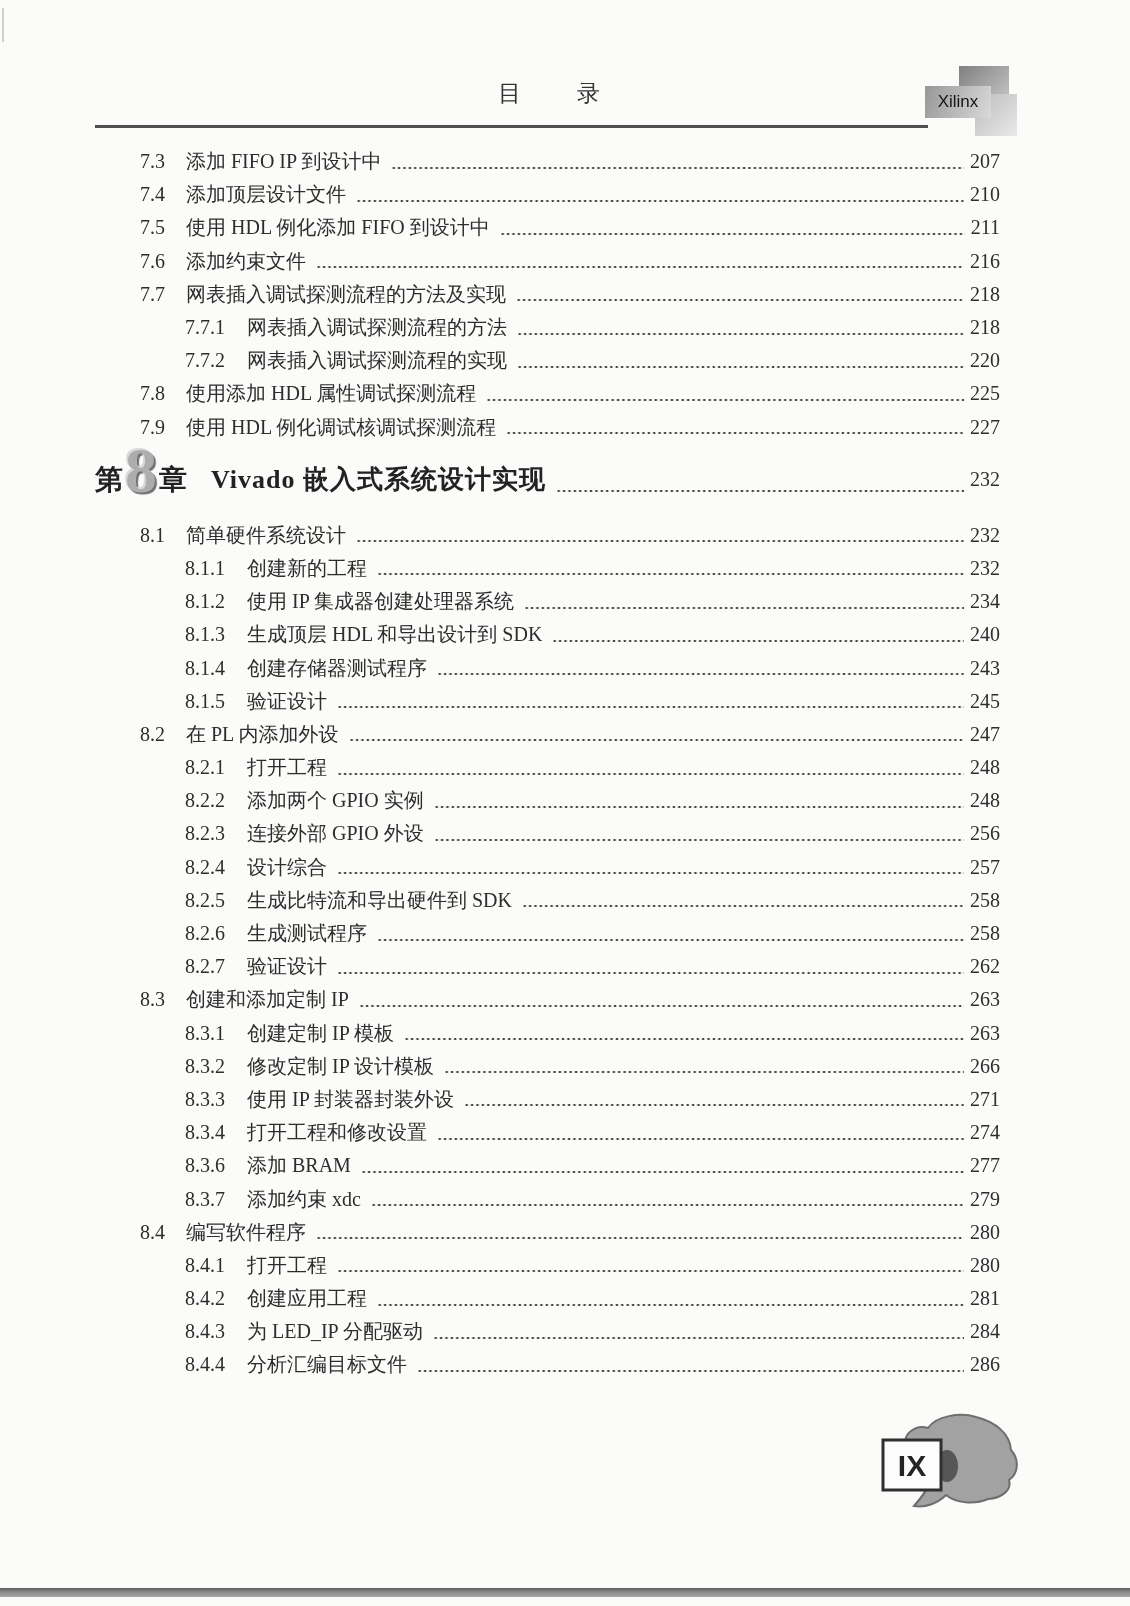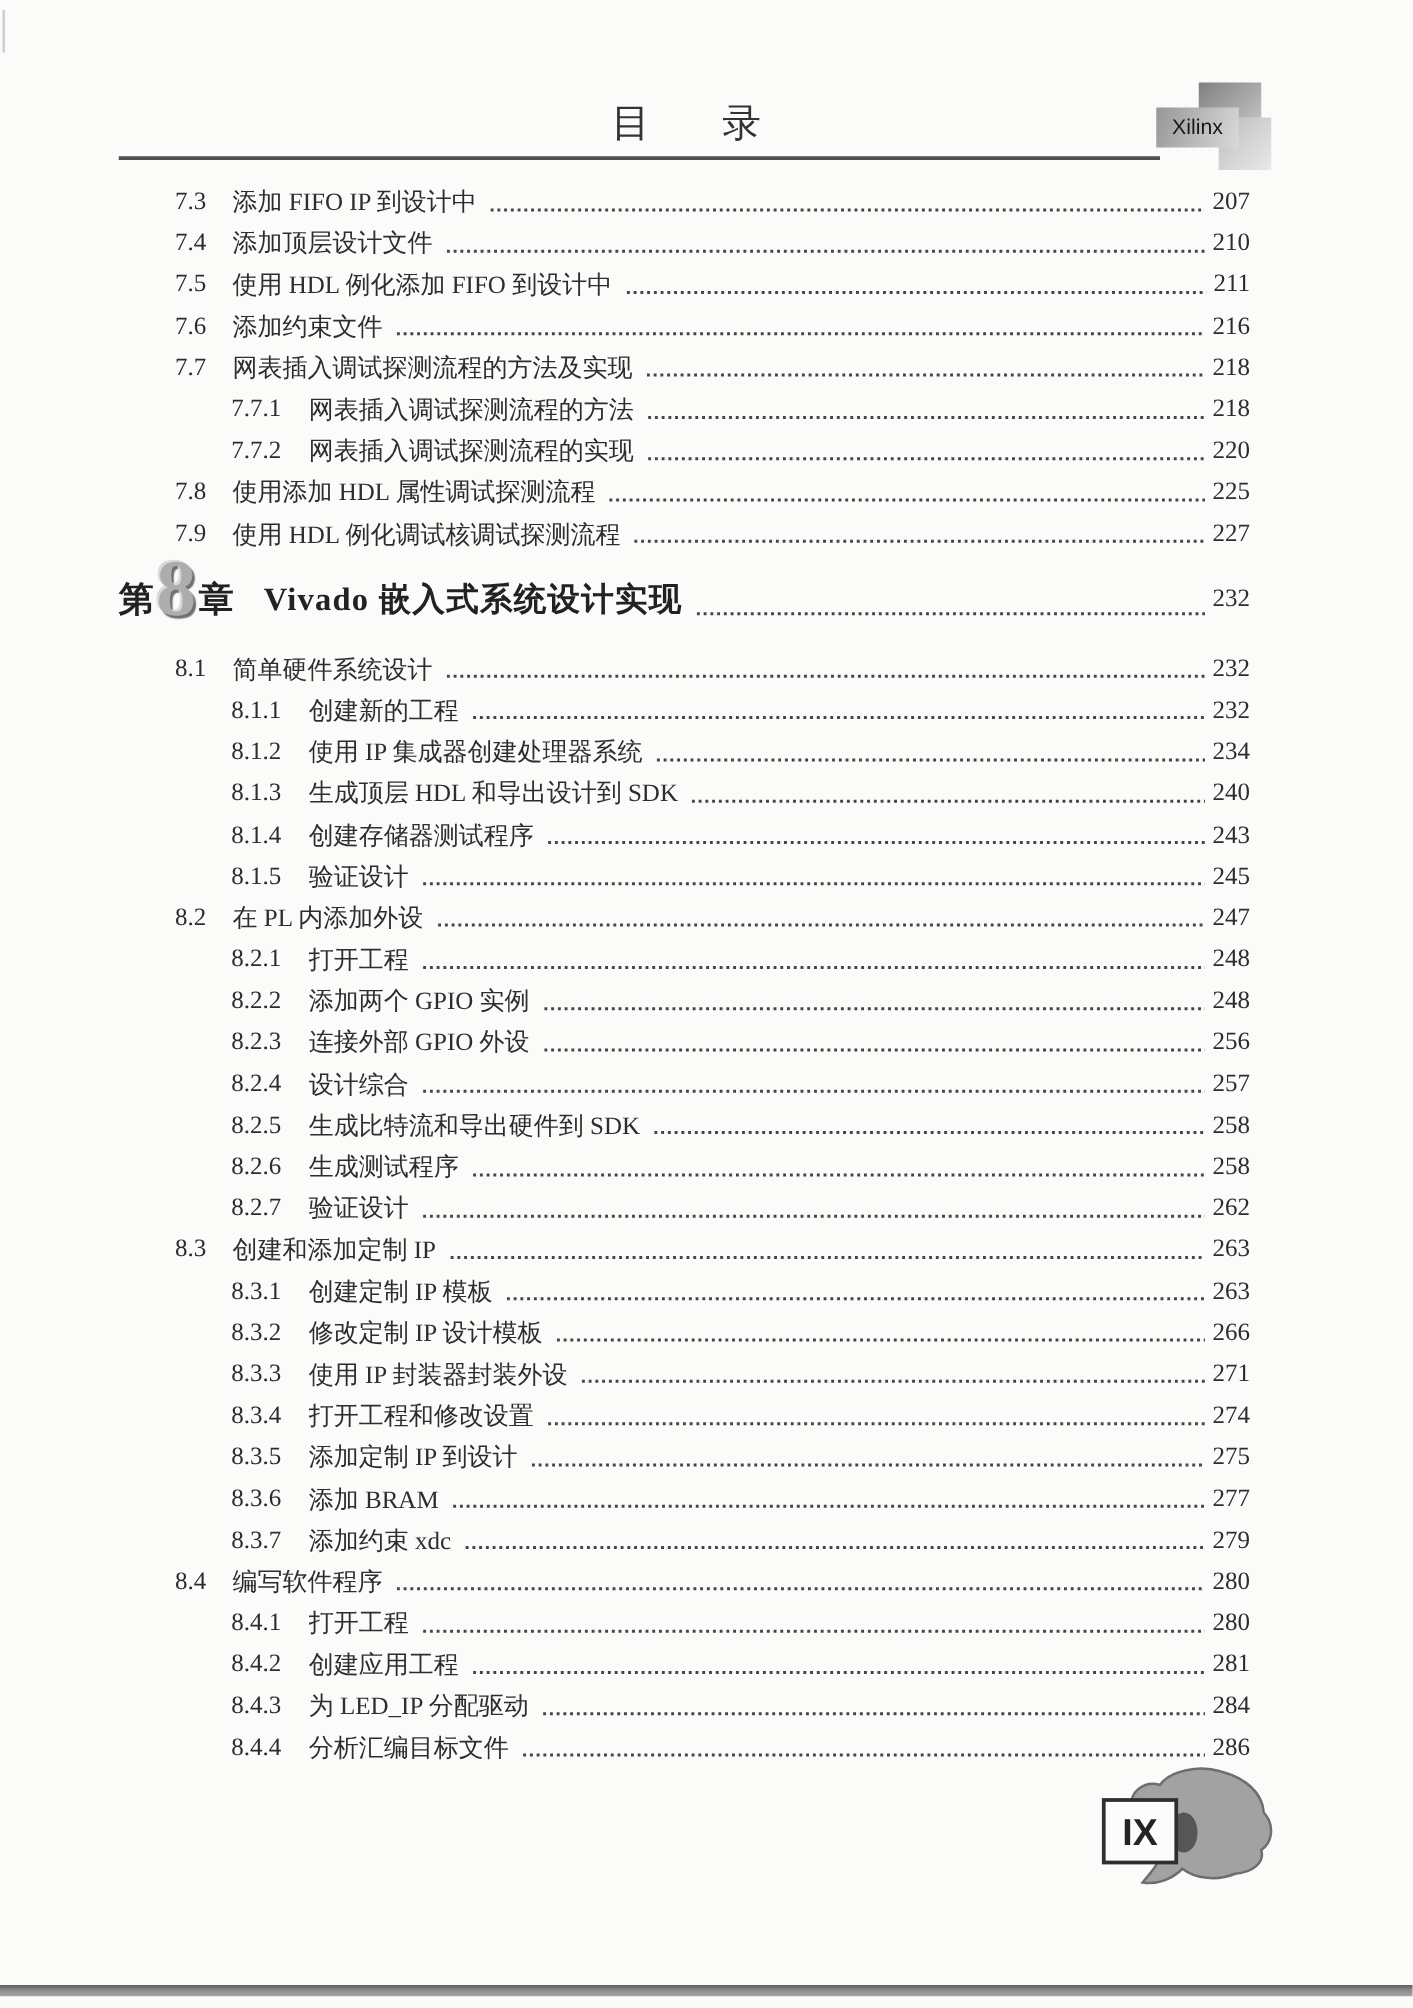--- a/index.html
+++ b/index.html
@@ -2,21 +2,21 @@
 <html><head>
 <meta charset="utf-8">
 <style>
   html,body{margin:0;padding:0;}
   body{width:1130px;height:1606px;background:#f4f4f2;overflow:hidden;
        font-family:"Liberation Serif","DejaVu Serif",serif;}
   #page{position:relative;width:1130px;height:1606px;background:#fbfbf9;color:#2e2e2e;}
 
   
   .hdr-title{position:absolute;top:78px;left:0;width:1100px;text-align:center;
-             font-size:31px;color:#333;white-space:pre;word-spacing:46px;letter-spacing:2px;}
+             font-size:23px;color:#333;white-space:pre;word-spacing:46px;letter-spacing:2px;}
   .rule{position:absolute;left:95px;top:125px;width:833px;height:3px;background:#4f4f4f;}
   #edge-mark{position:absolute;left:2px;top:8px;width:2px;height:34px;background:#cfcfcf;}
 
   
   #logo{position:absolute;left:925px;top:66px;width:95px;height:78px;}
   .sq{position:absolute;}
   .sq1{left:34px;top:0;width:50px;height:46px;background:linear-gradient(135deg,#808080,#cdcdcd);}
   .sq2{left:50px;top:28px;width:42px;height:42px;background:linear-gradient(135deg,#bcbcbc,#e9e9e9);}
   .sq3{left:0;top:20px;width:66px;height:32px;background:linear-gradient(110deg,#979797,#dadada);
        display:flex;align-items:center;justify-content:center;}
@@ -247,26 +247,20 @@
       <span class="leader"></span>
       <span class="pg">271</span>
     </div>
         <div class="row lv2">
       <span class="num">8.3.4</span>
       <span class="title">打开工程和修改设置</span>
       <span class="leader"></span>
       <span class="pg">274</span>
     </div>
         <div class="row lv2">
-      <span class="num">8.3.5</span>
-      <span class="title">添加定制 IP 到设计</span>
-      <span class="leader"></span>
-      <span class="pg">275</span>
-    </div>
-        <div class="row lv2">
       <span class="num">8.3.6</span>
       <span class="title">添加 BRAM</span>
       <span class="leader"></span>
       <span class="pg">277</span>
     </div>
         <div class="row lv2">
       <span class="num">8.3.7</span>
       <span class="title">添加约束 xdc</span>
       <span class="leader"></span>
       <span class="pg">279</span>

